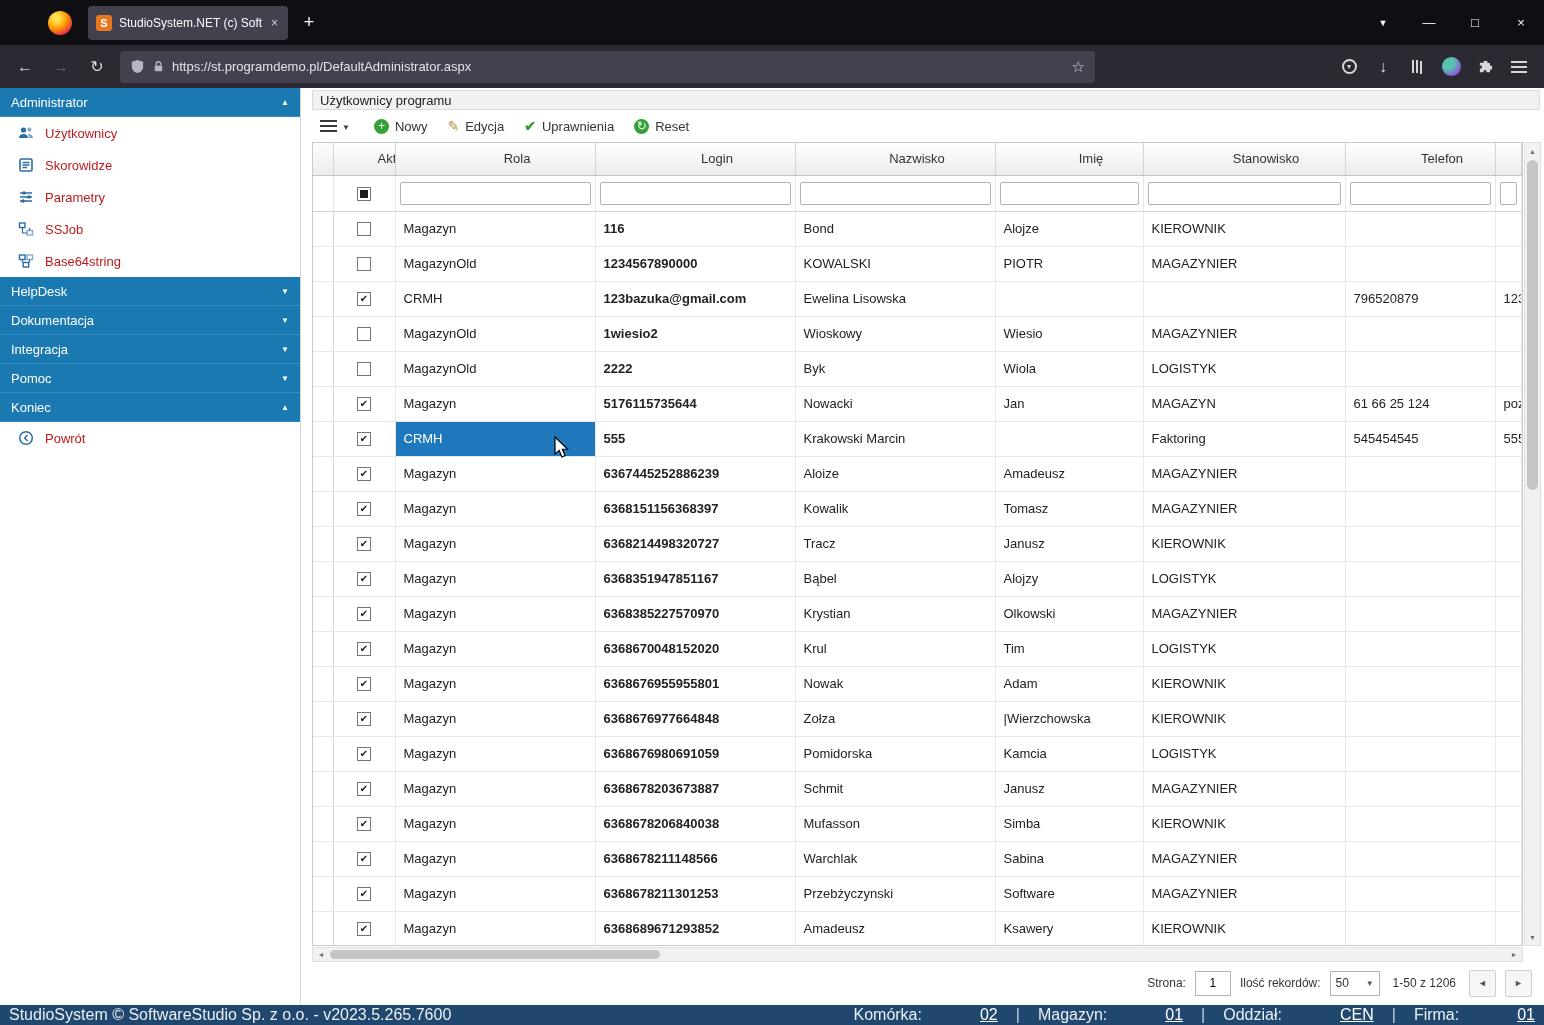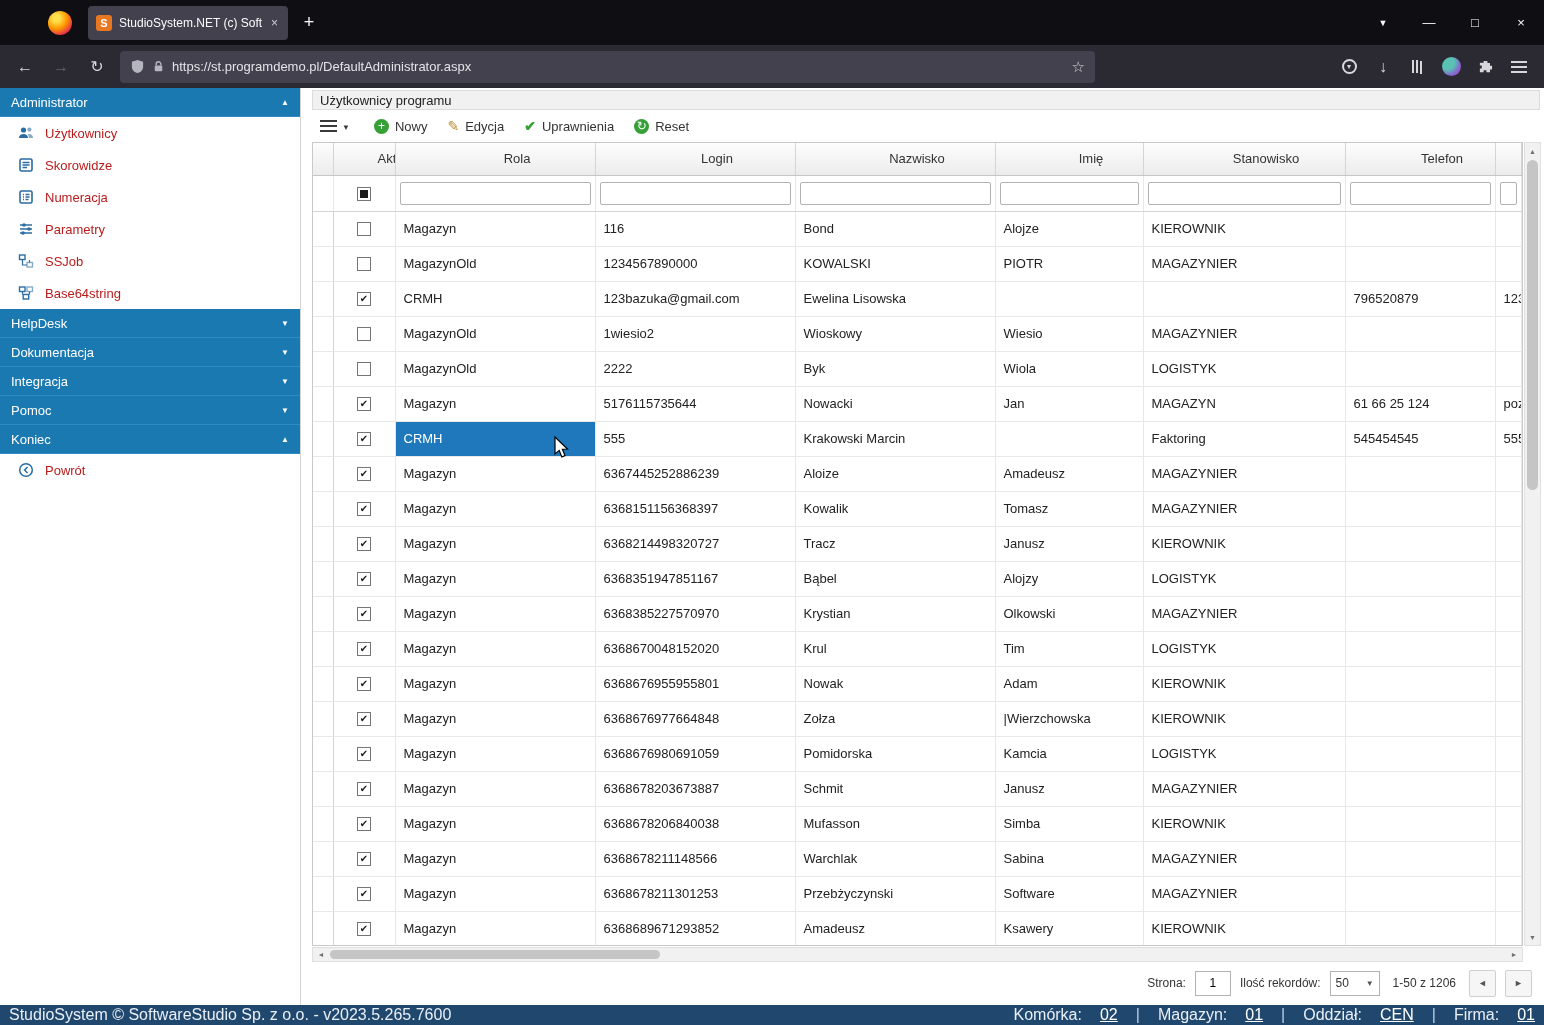--- a/index.html
+++ b/index.html
@@ -72,21 +72,21 @@
     border:1px solid #c9c9c9; background:#fff; }
   table.grid { width:100%; table-layout:fixed; border-collapse:collapse; }
   .grid th { background:linear-gradient(#fdfdfd,#ececec); border-right:1px solid #d5d5d5; border-bottom:1px solid #c6c6c6;
     font-weight:normal; font-size:13px; color:#333; height:32px; text-align:center; overflow:hidden; white-space:nowrap;padding-left:44px; }
   .grid .filter-row th { background:#fff; height:36px; padding:0 4px; border-bottom:1px solid #d5d5d5; border-right:1px solid #e8e8e8; }
   .grid .filter-row input { width:100%; height:23px; border:1px solid #b2b2b2; border-radius:2px; padding:0 5px; font-size:12px; outline:none; }
   td.cell { height:35px; border-right:1px solid #e8e8e8; border-bottom:1px solid #e8e8e8; padding:0 8px;
     font-size:13px; color:#222; overflow:hidden; white-space:nowrap; background:#fff; }
   td.indicator-cell { padding:0; border-right:1px solid #d5d5d5; }
   td.cb-cell { text-align:center; padding:0; }
-  td.col-login { font-weight:normal; }
+  td.col-login { font-weight:bold; }
   td.selected { background:var(--accent-blue,#1e78bb); color:#fff; }
   .checkbox { display:inline-flex; width:14px; height:14px; border:1px solid #757575; background:#fff;
     align-items:center; justify-content:center; font-size:10px; color:#1c1c1c; line-height:1; vertical-align:middle; }
   .tri-checkbox { position:relative; display:inline-block; width:14px; height:14px; border:1px solid #757575; background:#fff; vertical-align:middle; }
   .tri-checkbox::after { content:""; position:absolute; inset:2px; background:#1c1c1c; }
 
   
   .vscroll { position:absolute; top:54px; right:3px; width:17px; height:804px; background:#f1f1f1; border:1px solid #e0e0e0; }
   .vscroll .sb-arrow { height:16px; display:flex; align-items:center; justify-content:center; font-size:7px; color:#707070; }
   .vscroll .sb-arrow.down { position:absolute; bottom:0; left:0; right:0; }
@@ -105,21 +105,21 @@
     justify-content:space-between; padding:0 5px; background:#fff; font-size:12px; }
   .records-select .dd { font-size:8px; color:#555; }
   .range-text { margin:0 4px; color:#333; }
   .pg-btn { width:27px; height:27px; border:1px solid #cfcfcf; background:#f6f6f6; display:flex; align-items:center;
     justify-content:center; font-size:9px; color:#555; border-radius:2px; }
 
   
   .statusbar { position:absolute; left:0; right:0; bottom:0; height:20px; background:var(--statusbar-bg,#20486e);
     color:#e9eff6; display:flex; align-items:center; font-size:16px; padding:0 9px; }
   .statusbar .right { margin-left:auto; display:flex; gap:18px; align-items:center; }
-  .statusbar .value { text-decoration:underline; color:#fff; }
+  .statusbar .value { text-decoration:underline; color:#fff;margin-left:40px; }
   .statusbar .sep { color:#bcd0e2; }
 
   
   .cursor { position:absolute; left:554px; top:436px; width:17px; height:24px; z-index:99; pointer-events:none; }
 </style>
 </head>
 <body>
 
 <div class="titlebar">
   <div class="ff-logo"></div>
@@ -192,29 +192,20 @@
       <span>Użytkownicy</span>
     </div>
     <div class="side-item">
       <span class="icon">
         <svg viewBox="0 0 16 16">
             <rect x="2" y="2" width="12" height="12" rx="1.5" fill="none" stroke="#2b6ca3" stroke-width="1.6"></rect>
             <path d="M4.5 5.5h7M4.5 8h7M4.5 10.5h4.5" stroke="#2b6ca3" stroke-width="1.3"></path>
           </svg>
       </span>
       <span>Skorowidze</span>
-    </div>
-    <div class="side-item">
-      <span class="icon">
-        <svg viewBox="0 0 16 16">
-            <rect x="2" y="2" width="12" height="12" rx="1.5" fill="none" stroke="#2b6ca3" stroke-width="1.6"></rect>
-            <path d="M5 5.5h1M5 8h1M5 10.5h1M7.5 5.5h4M7.5 8h4M7.5 10.5h3" stroke="#2b6ca3" stroke-width="1.3"></path>
-          </svg>
-      </span>
-      <span>Numeracja</span>
     </div>
     <div class="side-item">
       <span class="icon">
         <svg viewBox="0 0 16 16">
             <path d="M2 4h12M2 8h12M2 12h12" stroke="#2b6ca3" stroke-width="1.3"></path>
             <circle cx="6" cy="4" r="1.8" fill="#2b6ca3"></circle>
             <circle cx="11" cy="8" r="1.8" fill="#2b6ca3"></circle>
             <circle cx="5" cy="12" r="1.8" fill="#2b6ca3"></circle>
           </svg>
       </span>

